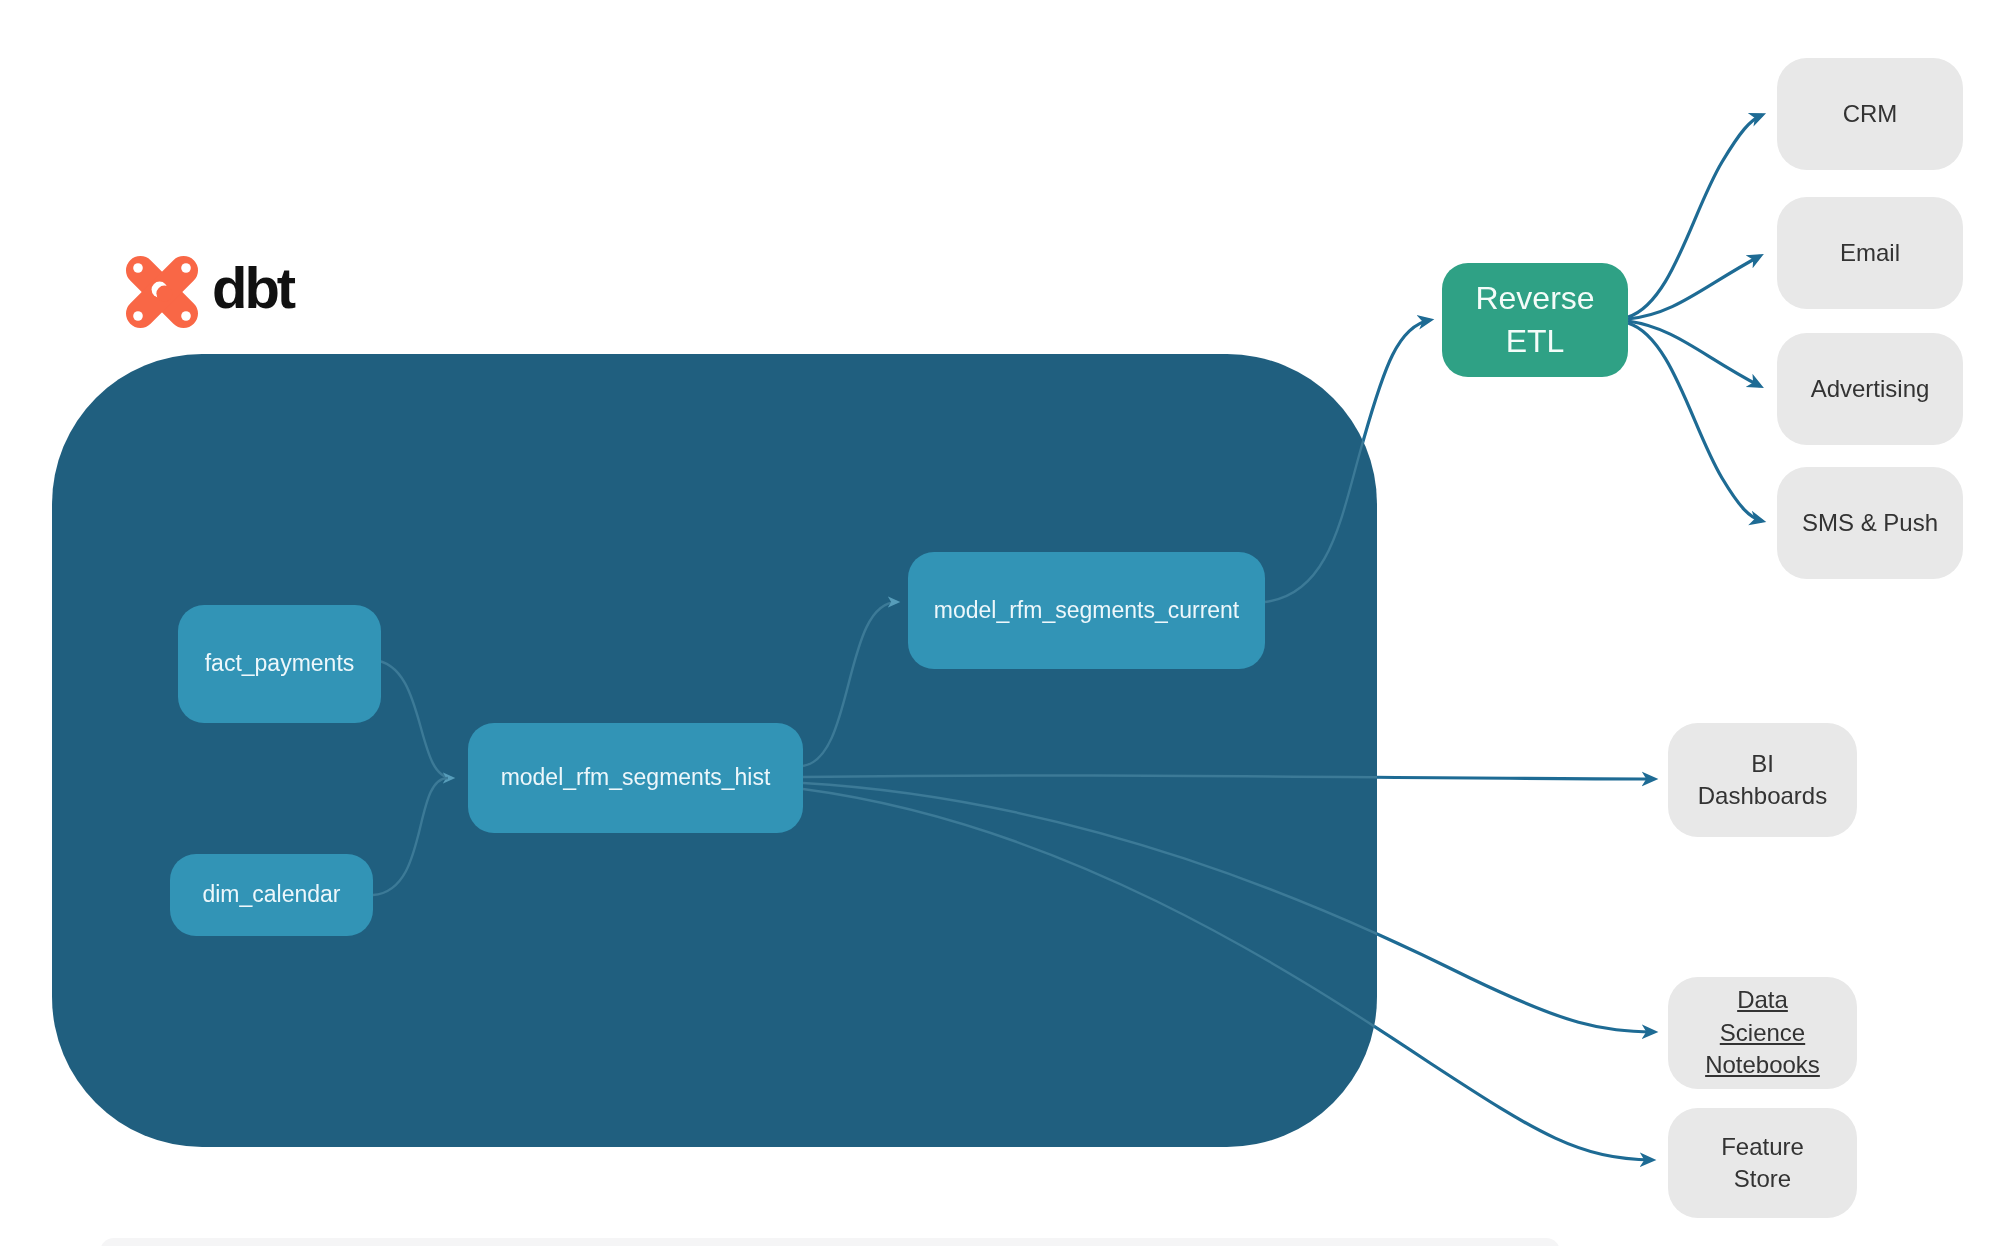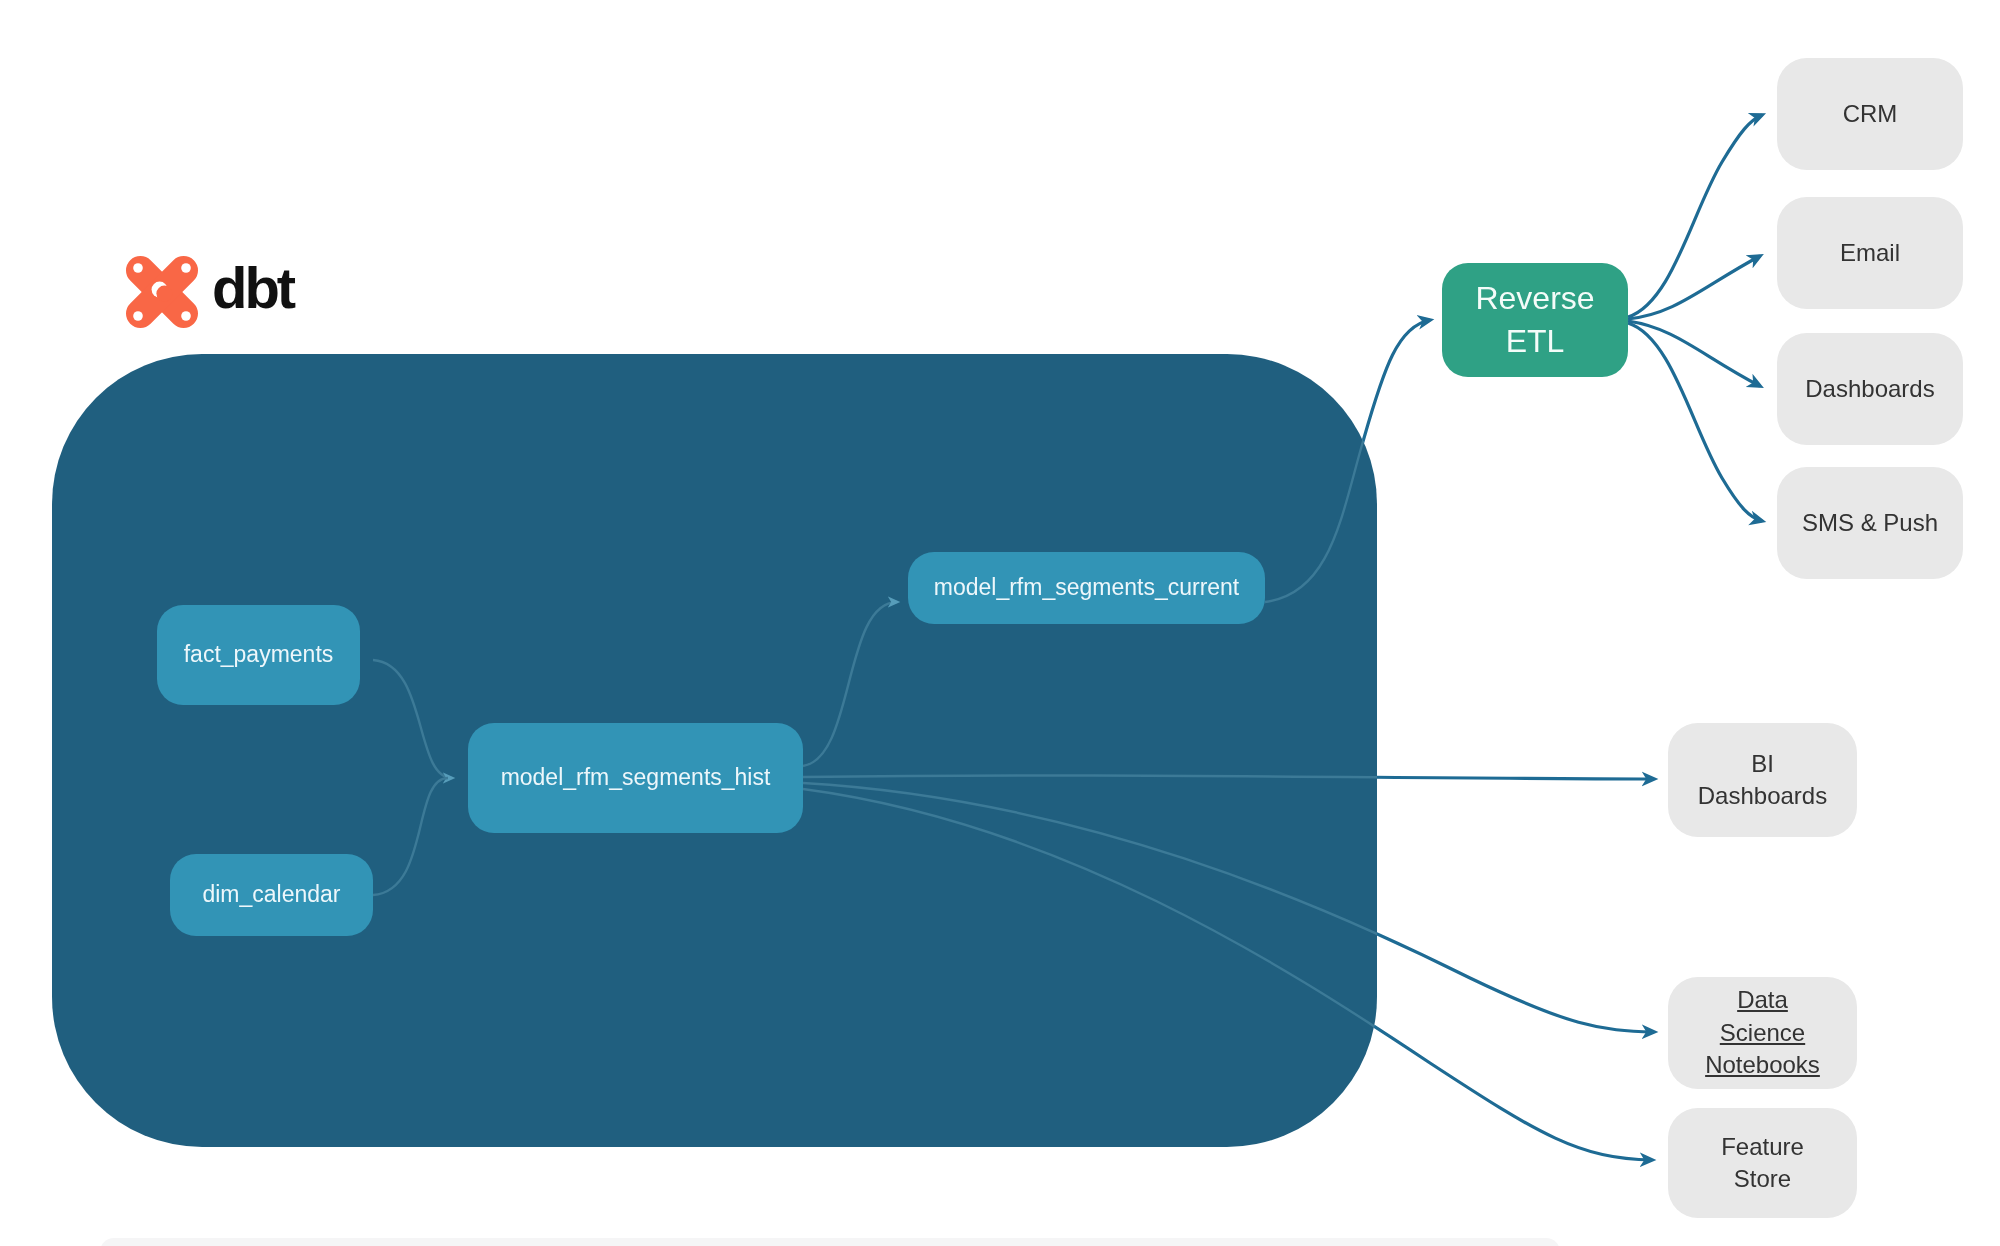--- a/index.html
+++ b/index.html
@@ -54,24 +54,24 @@
     font-size: 32px;
   }
   .node.gray {
     background: #E8E8E8;
     color: #333333;
     border-radius: 30px;
     font-size: 24px;
     padding: 0 24px;
   }
 
-  #n-fact    { left: 157px;  top: 605px;  width: 203px; height: 100px; }
+  #n-fact    { left: 178px;  top: 605px;  width: 203px; height: 118px; }
   #n-dim     { left: 170px;  top: 843px;  width: 203px; height: 82px; margin-top: 11px; }
   #n-hist    { left: 468px;  top: 723px;  width: 335px; height: 110px; }
-  #n-current { left: 908px;  top: 552px;  width: 357px; height: 72px; }
+  #n-current { left: 908px;  top: 552px;  width: 357px; height: 117px; }
   #n-etl     { left: 1442px; top: 263px;  width: 186px; height: 114px; }
   #n-crm     { left: 1777px; top: 58px;   width: 186px; height: 112px; }
   #n-email   { left: 1777px; top: 197px;  width: 186px; height: 112px; }
   #n-adv     { left: 1777px; top: 333px;  width: 186px; height: 112px; }
   #n-sms     { left: 1777px; top: 467px;  width: 186px; height: 112px; }
   #n-bi      { left: 1668px; top: 723px;  width: 189px; height: 114px; }
   #n-ds      { left: 1668px; top: 977px;  width: 189px; height: 112px; text-decoration: underline; }
   #n-fs      { left: 1668px; top: 1108px; width: 189px; height: 110px; }
 
   
@@ -169,19 +169,19 @@
 
   <div class="node teal" id="n-fact">fact_payments</div>
   <div class="node teal" id="n-dim">dim_calendar</div>
   <div class="node teal" id="n-hist">model_rfm_segments_hist</div>
   <div class="node teal" id="n-current">model_rfm_segments_current</div>
 
   <div class="node green" id="n-etl">Reverse ETL</div>
 
   <div class="node gray" id="n-crm">CRM</div>
   <div class="node gray" id="n-email">Email</div>
-  <div class="node gray" id="n-adv">Dashboards</div>
+  <div class="node gray" id="n-adv">Advertising</div>
   <div class="node gray" id="n-sms">SMS &amp; Push</div>
   <div class="node gray" id="n-bi">BI Dashboards</div>
   <div class="node gray" id="n-ds">Data Science Notebooks</div>
   <div class="node gray" id="n-fs">Feature Store</div>
 
 </div>
 
 </body></html>

